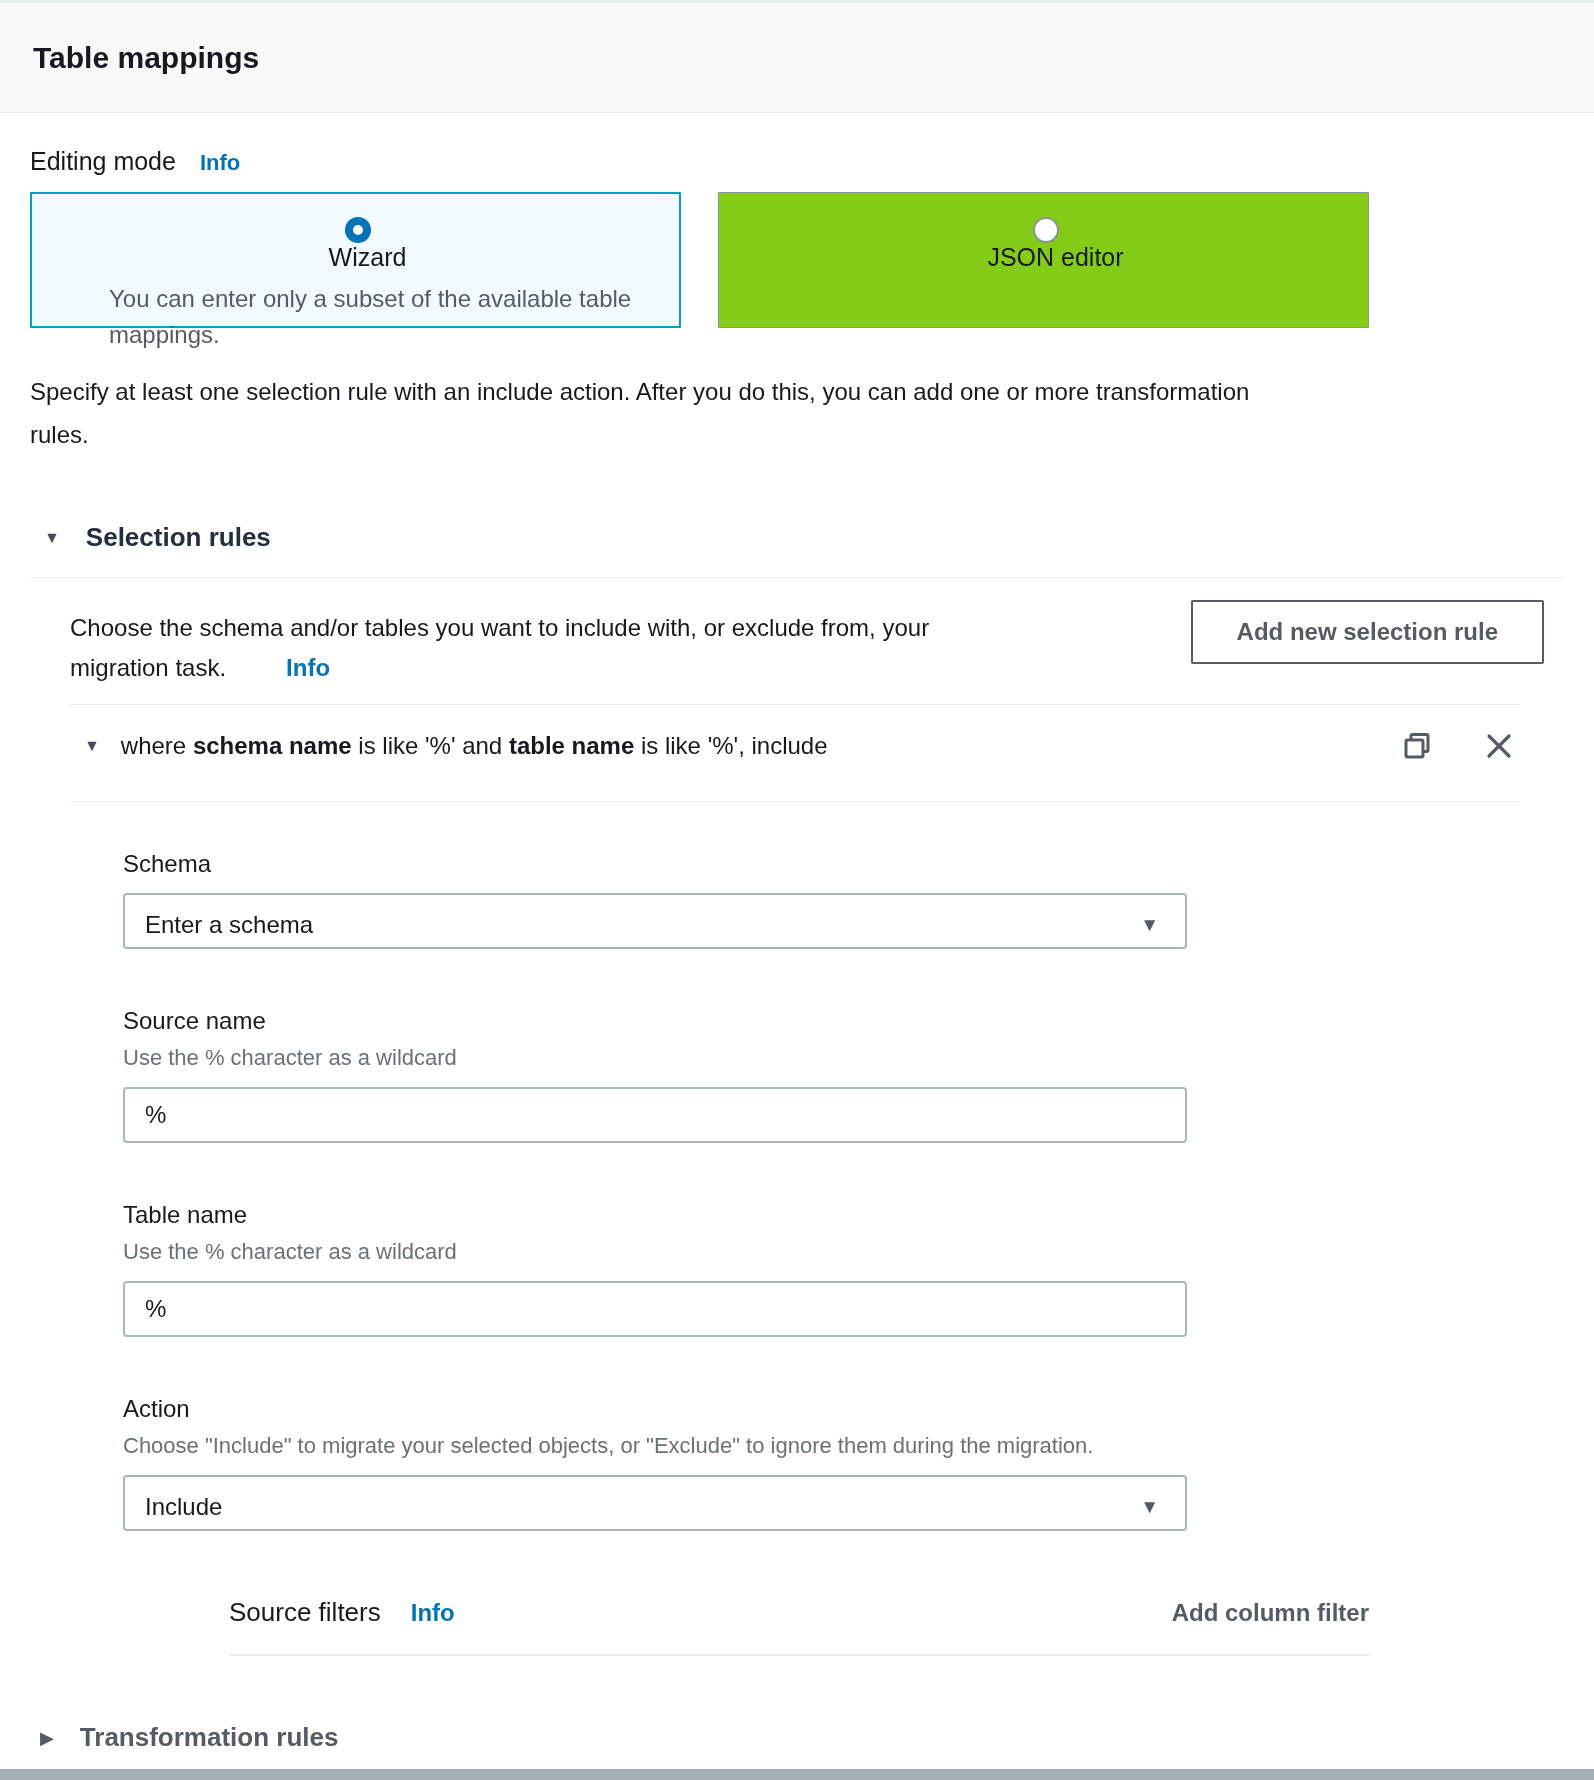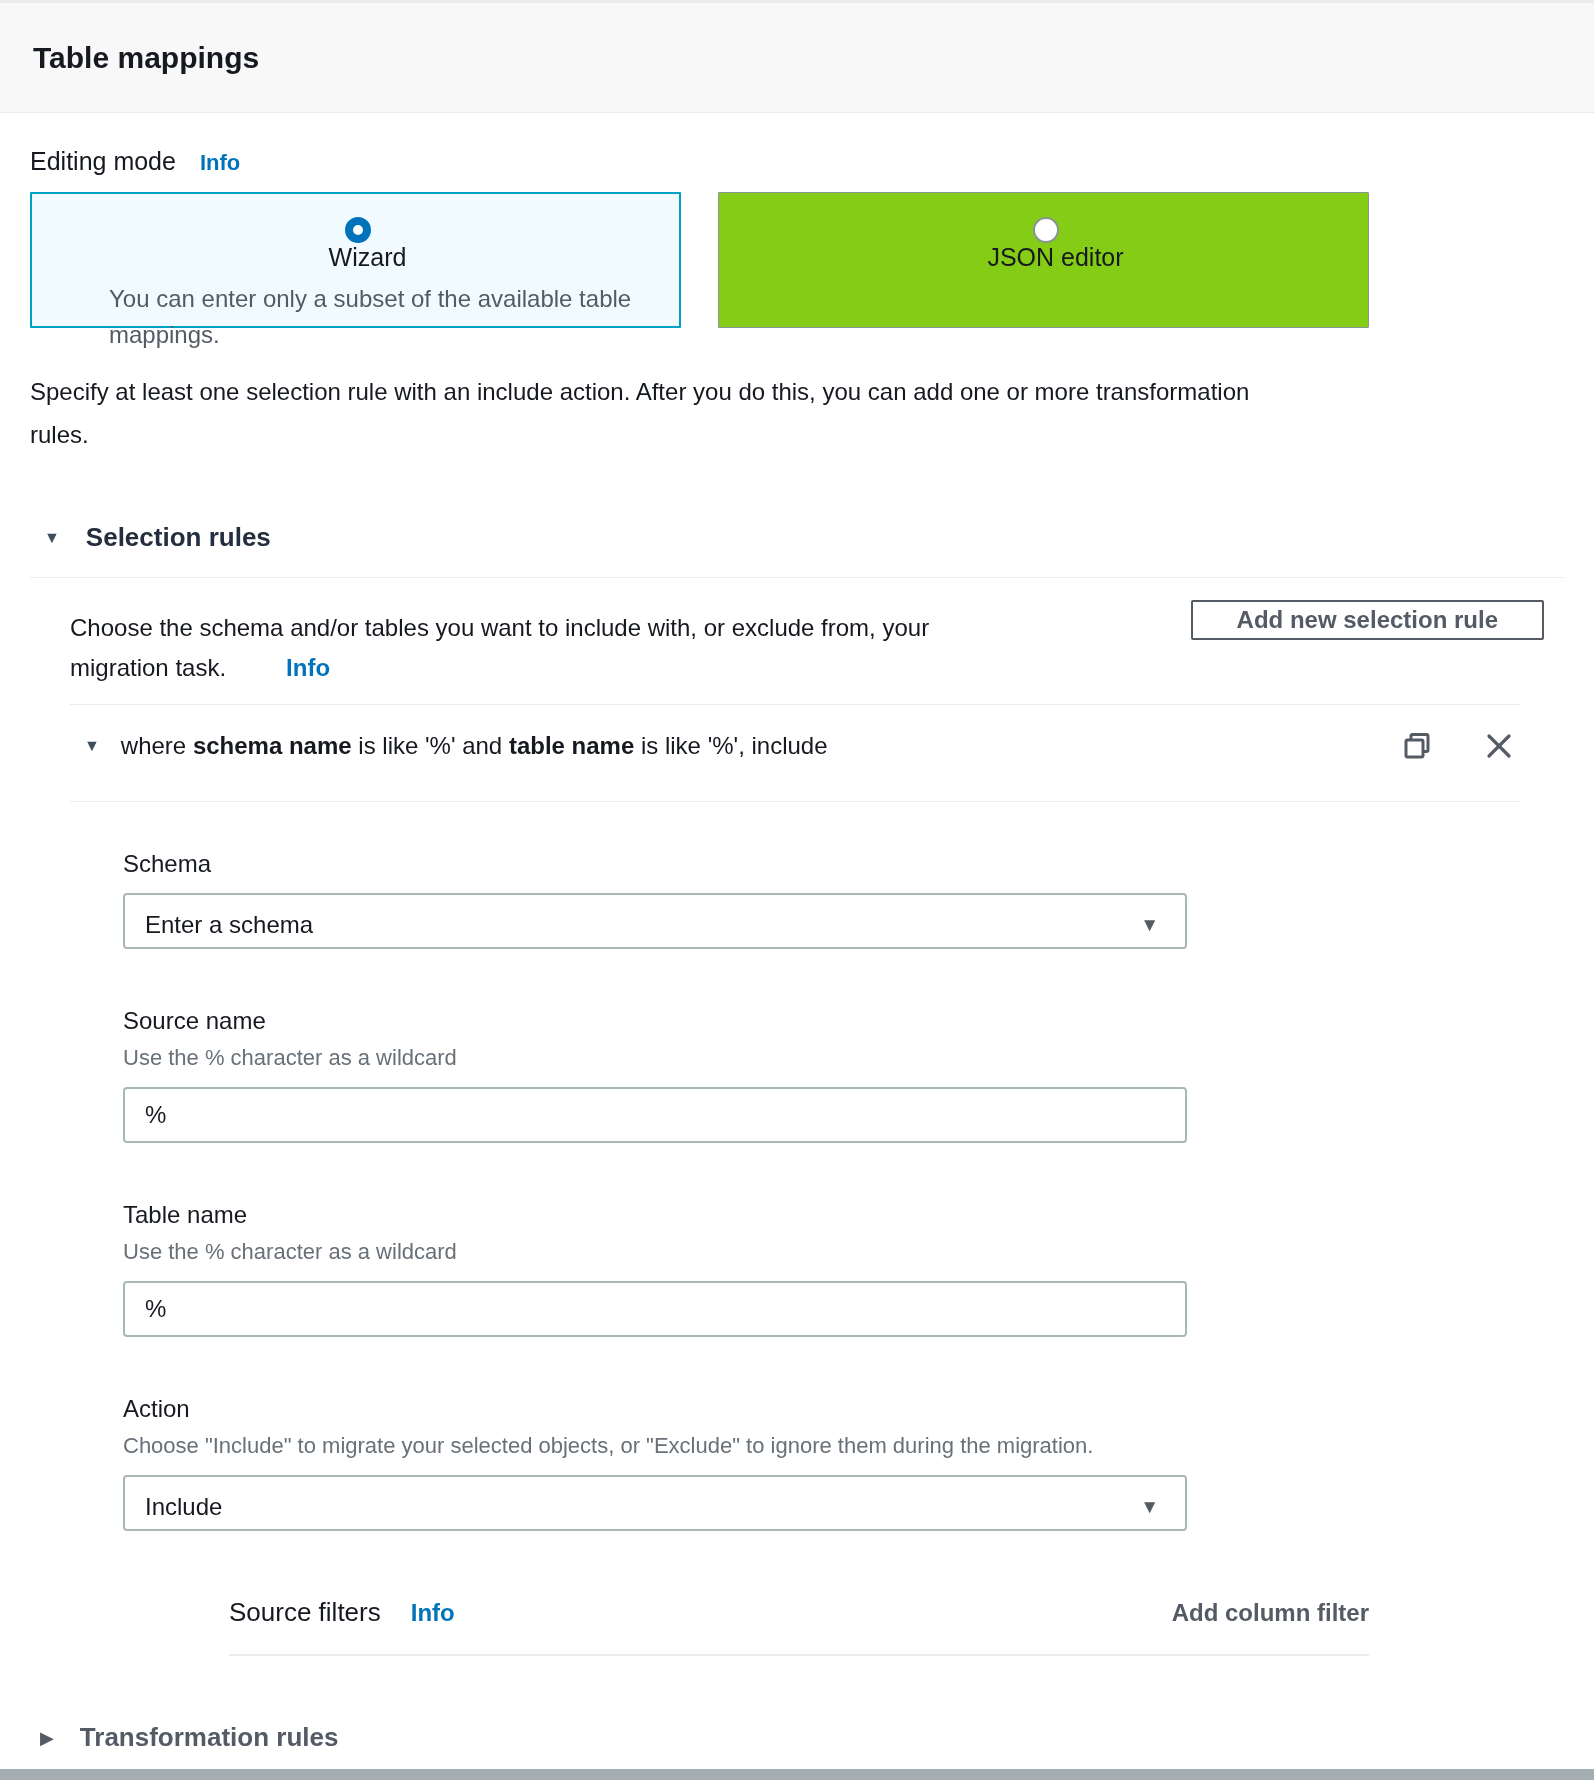--- a/index.html
+++ b/index.html
@@ -69,21 +69,21 @@
   .divider.full { margin-top: 24px; margin-right: -20px; }
 
   .sr-content { padding-left: 40px; }
 
   .choose-row { display: flex; align-items: flex-start; }
   .choose-text { max-width: 1040px; font-size: 24px; line-height: 40px; color: #16191f; padding-top: 30px; }
   .choose-line2 { display: flex; align-items: baseline; gap: 36px; }
   .add-rule-btn {
     margin-left: auto;
     margin-top: 22px;
-    height: 40px;
+    height: 64px;
     padding: 0 44px;
     background: #ffffff;
     border: 2px solid #545b64;
     border-radius: 2px;
     font-family: inherit;
     font-size: 24px;
     font-weight: 700;
     color: #545b64;
     cursor: pointer;
     white-space: nowrap;

